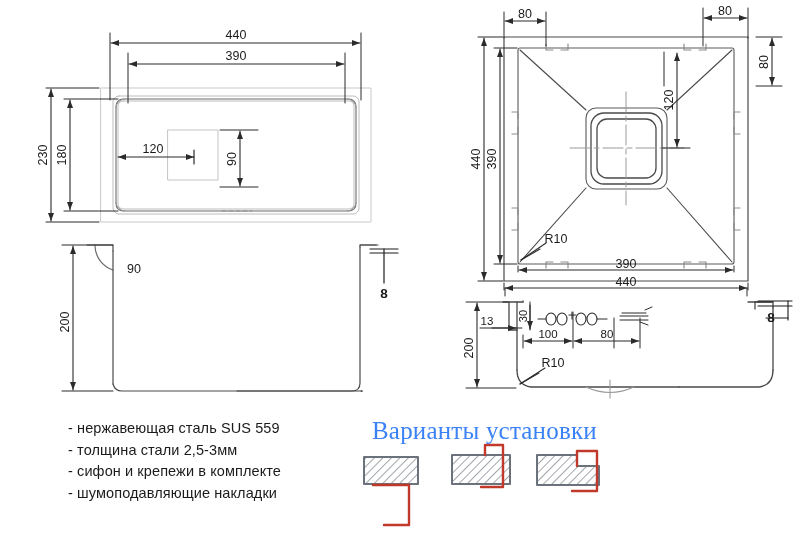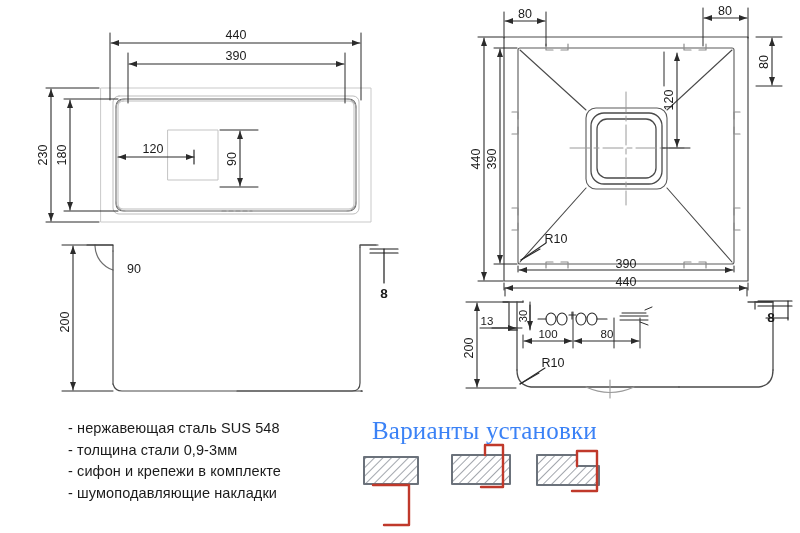--- a/index.html
+++ b/index.html
@@ -375,21 +375,21 @@
       <text x="0" y="0" font-size="11" transform="translate(527,316) rotate(-90)">30</text>
       <text x="0" y="0" transform="translate(473,348) rotate(-90)">200</text>
       <text x="548" y="338" font-size="11.5">100</text>
       <text x="607" y="338" font-size="11.5">80</text>
       <text x="553" y="367">R10</text>
       <text x="771" y="322" font-size="13.5" font-weight="bold">8</text>
     </g>
   </svg>
 
   <div class="spec-list">
-    <div class="spec-line">- нержавеющая сталь SUS 548</div>
-    <div class="spec-line">- толщина стали 0,9-3мм</div>
+    <div class="spec-line">- нержавеющая сталь SUS 559</div>
+    <div class="spec-line">- толщина стали 2,5-3мм</div>
     <div class="spec-line">- сифон и крепежи в комплекте</div>
     <div class="spec-line">- шумоподавляющие накладки</div>
   </div>
 
   <div class="install-title">Варианты установки</div>
 
 </div>
 
 </body></html>

